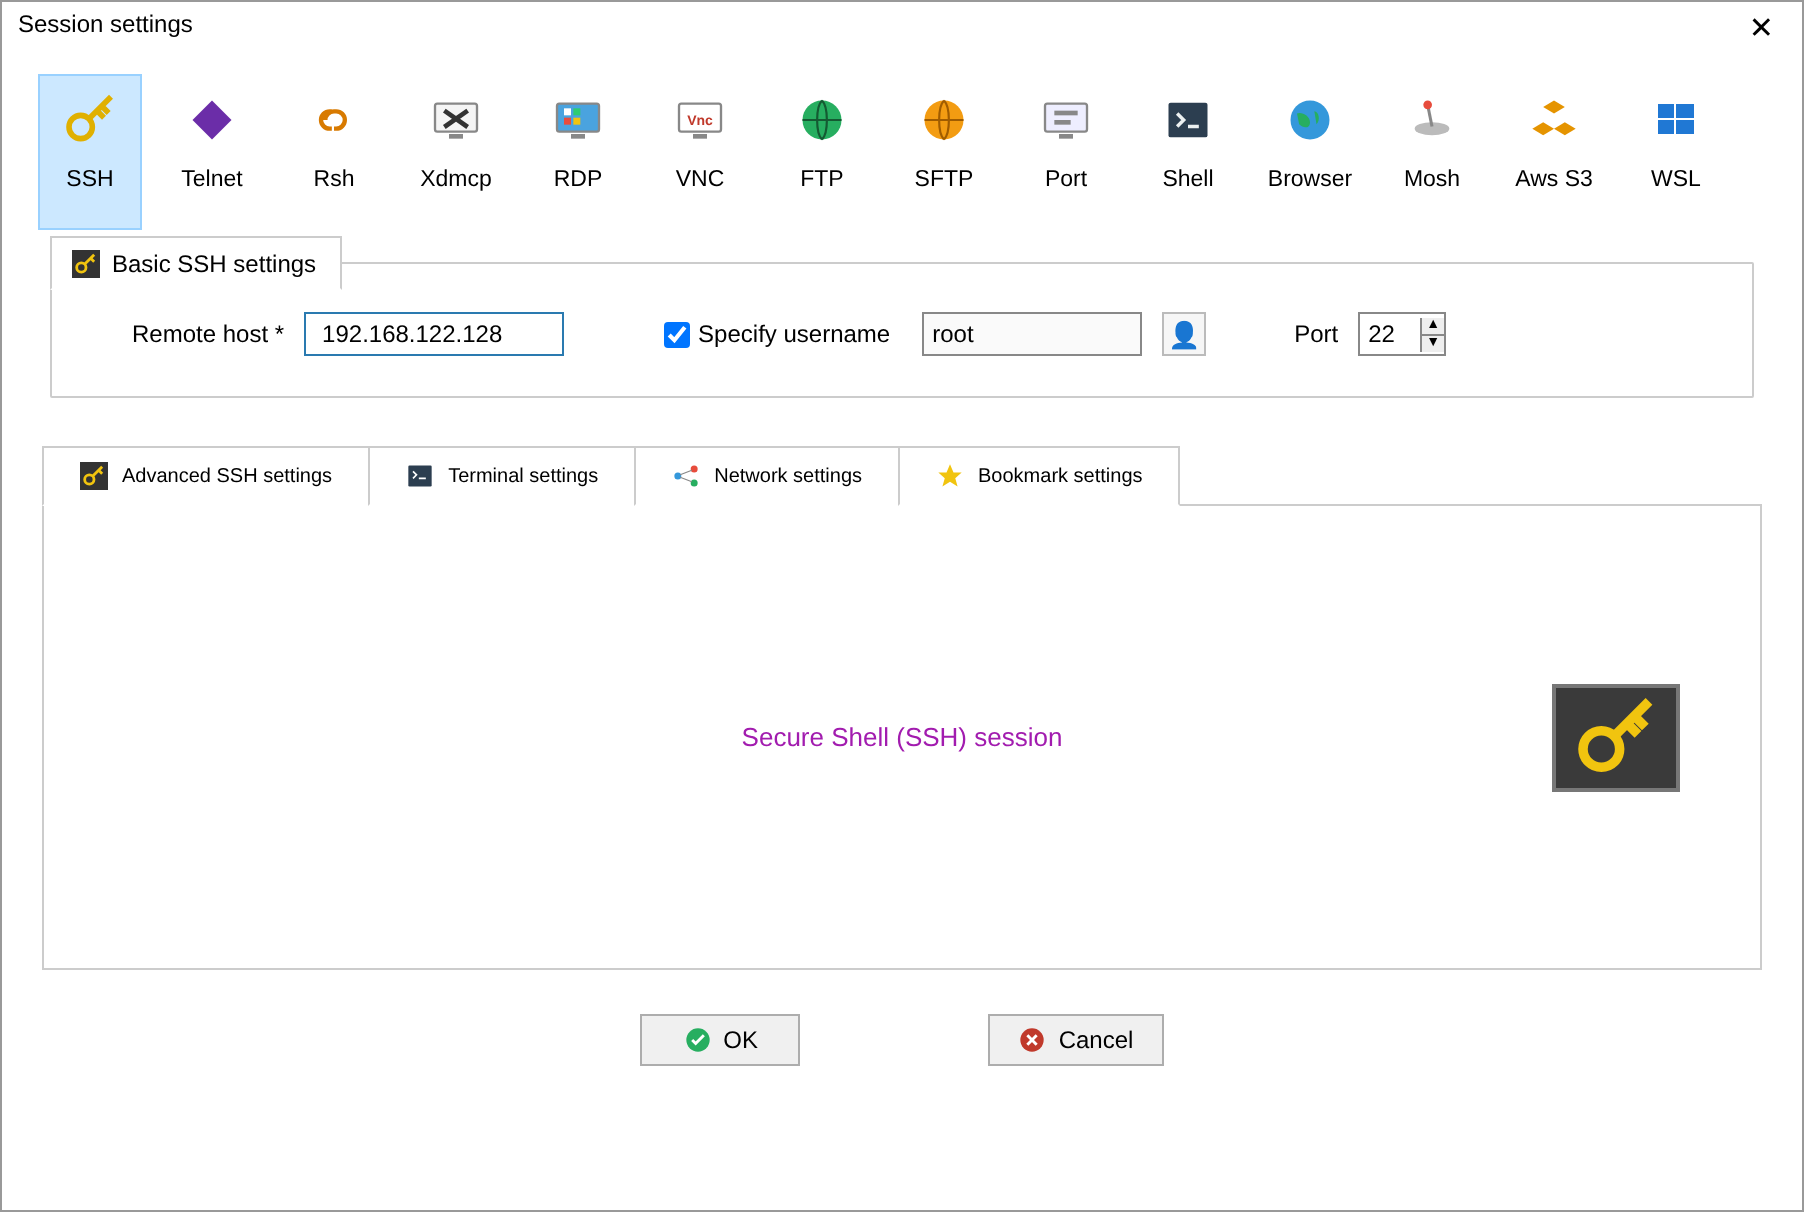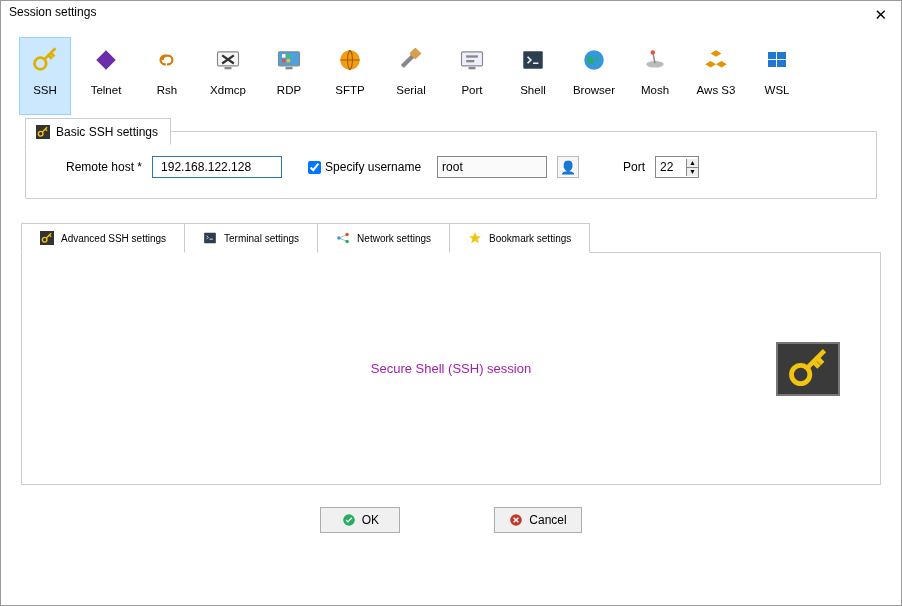--- a/index.html
+++ b/index.html
@@ -135,21 +135,21 @@
     width: 22px; height: 22px;
     border: 1px solid #bbb;
     background: #f6f6f6;
     display: flex; align-items: center; justify-content: center;
     font-size: 13px;
   }
   .chk {
     display: flex;
     align-items: center;
     gap: 4px;
-    margin-left: 16px;
+    margin-left: 40px;
   }
   .gap40 { margin-left: 34px; }
 
   
   .subtabs-container {
     margin: 24px 20px 0 20px;
   }
   .subtabs {
     display: flex;
     border-bottom: 1px solid #ccc;
@@ -273,41 +273,51 @@
           <rect x="6" y="7" width="3" height="3" fill="#fff"></rect>
           <rect x="10" y="7" width="3" height="3" fill="#2ecc71"></rect>
           <rect x="6" y="11" width="3" height="3" fill="#e74c3c"></rect>
           <rect x="10" y="11" width="3" height="3" fill="#f1c40f"></rect>
           <rect x="9" y="18" width="6" height="2" fill="#888"></rect>
         </svg>
     </div>
     <span class="lbl">RDP</span>
   </div>
 
-
+  <div class="session-type">
+    <div class="icon-wrap">
+      <svg width="28" height="28" viewBox="0 0 24 24">
+          <rect x="3" y="5" width="18" height="12" rx="1" fill="#fff" stroke="#888"></rect>
+          <text x="12" y="14" font-size="6" text-anchor="middle" fill="#c0392b" font-weight="bold">Vnc</text>
+          <rect x="9" y="18" width="6" height="2" fill="#888"></rect>
+        </svg>
+    </div>
+    <span class="lbl">VNC</span>
+  </div>
+
+  <div class="session-type">
+    <div class="icon-wrap">
+      <svg width="26" height="26" viewBox="0 0 24 24">
+          <circle cx="12" cy="12" r="9" fill="#27ae60"></circle>
+          <path d="M3 12h18M12 3c3 3 3 15 0 18M12 3c-3 3-3 15 0 18" stroke="#145a32" stroke-width="1" fill="none"></path>
+        </svg>
+    </div>
+    <span class="lbl">FTP</span>
+  </div>
 
   <div class="session-type">
     <div class="icon-wrap">
       <svg width="26" height="26" viewBox="0 0 24 24">
           <circle cx="12" cy="12" r="9" fill="#f39c12"></circle>
           <path d="M3 12h18M12 3c3 3 3 15 0 18M12 3c-3 3-3 15 0 18" stroke="#a05c00" stroke-width="1" fill="none"></path>
         </svg>
     </div>
     <span class="lbl">SFTP</span>
   </div>
 
-  <div class="session-type">
-    <div class="icon-wrap">
-      <svg width="26" height="26" viewBox="0 0 24 24">
-          <path d="M4 18 L14 8" stroke="#888" stroke-width="4"></path>
-          <rect x="12" y="2" width="8" height="8" rx="1" fill="#d4a050" transform="rotate(45 16 6)"></rect>
-        </svg>
-    </div>
-    <span class="lbl">Serial</span>
-  </div>
 
   <div class="session-type">
     <div class="icon-wrap">
       <svg width="28" height="28" viewBox="0 0 24 24">
           <rect x="3" y="5" width="18" height="12" rx="1" fill="#eef" stroke="#888"></rect>
           <rect x="7" y="8" width="10" height="2" fill="#888"></rect>
           <rect x="7" y="12" width="7" height="2" fill="#888"></rect>
           <rect x="9" y="18" width="6" height="2" fill="#888"></rect>
         </svg>
     </div>

